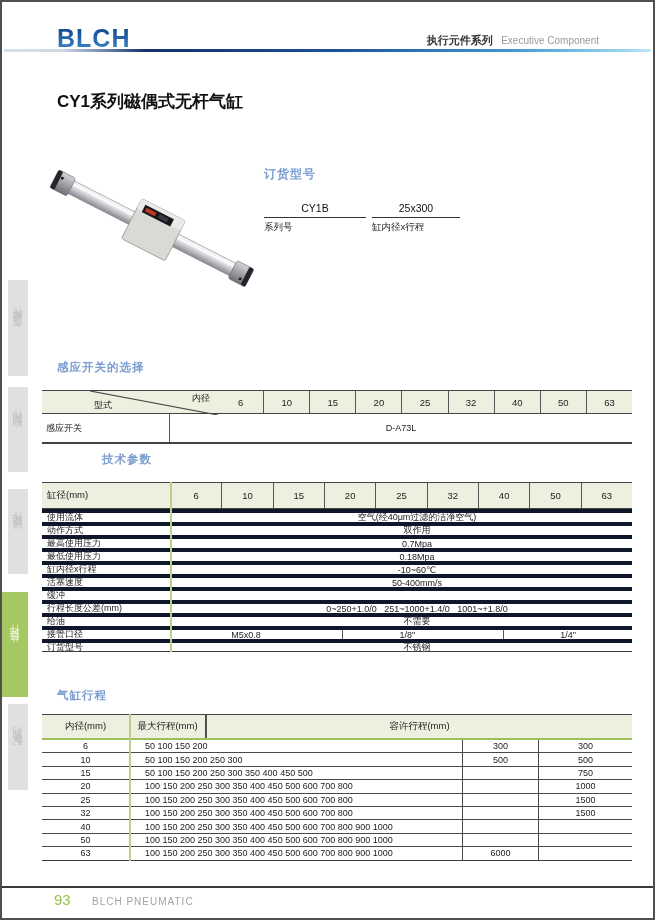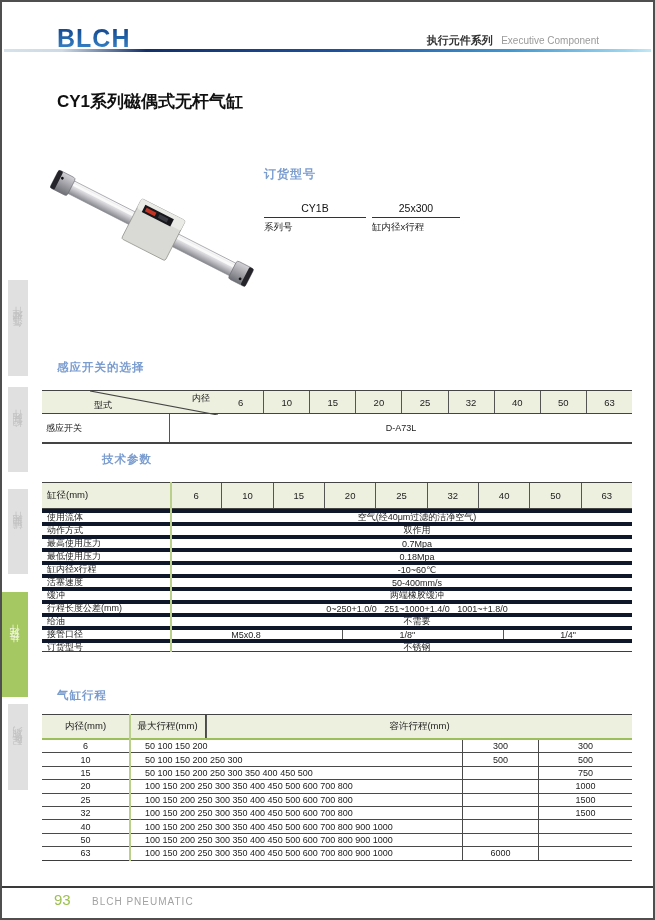--- a/index.html
+++ b/index.html
@@ -185,21 +185,20 @@
         <div class="brow">
           <div class="bcell rl">缸内径x行程</div>
           <div class="bcell rv">-10~60℃</div>
         </div>
         <div class="brow">
           <div class="bcell rl">活塞速度</div>
           <div class="bcell rv">50-400mm/s</div>
         </div>
         <div class="brow">
           <div class="bcell rl">缓冲</div>
-          <div class="bcell rv">两端橡胶缓冲</div>
         </div>
         <div class="brow">
           <div class="bcell rl">行程长度公差(mm)</div>
           <div class="bcell rv">0~250+1.0/0   251~1000+1.4/0   1001~+1.8/0</div>
         </div>
         <div class="brow">
           <div class="bcell rl">给油</div>
           <div class="bcell rv">不需要</div>
         </div>
         <div class="brow">

